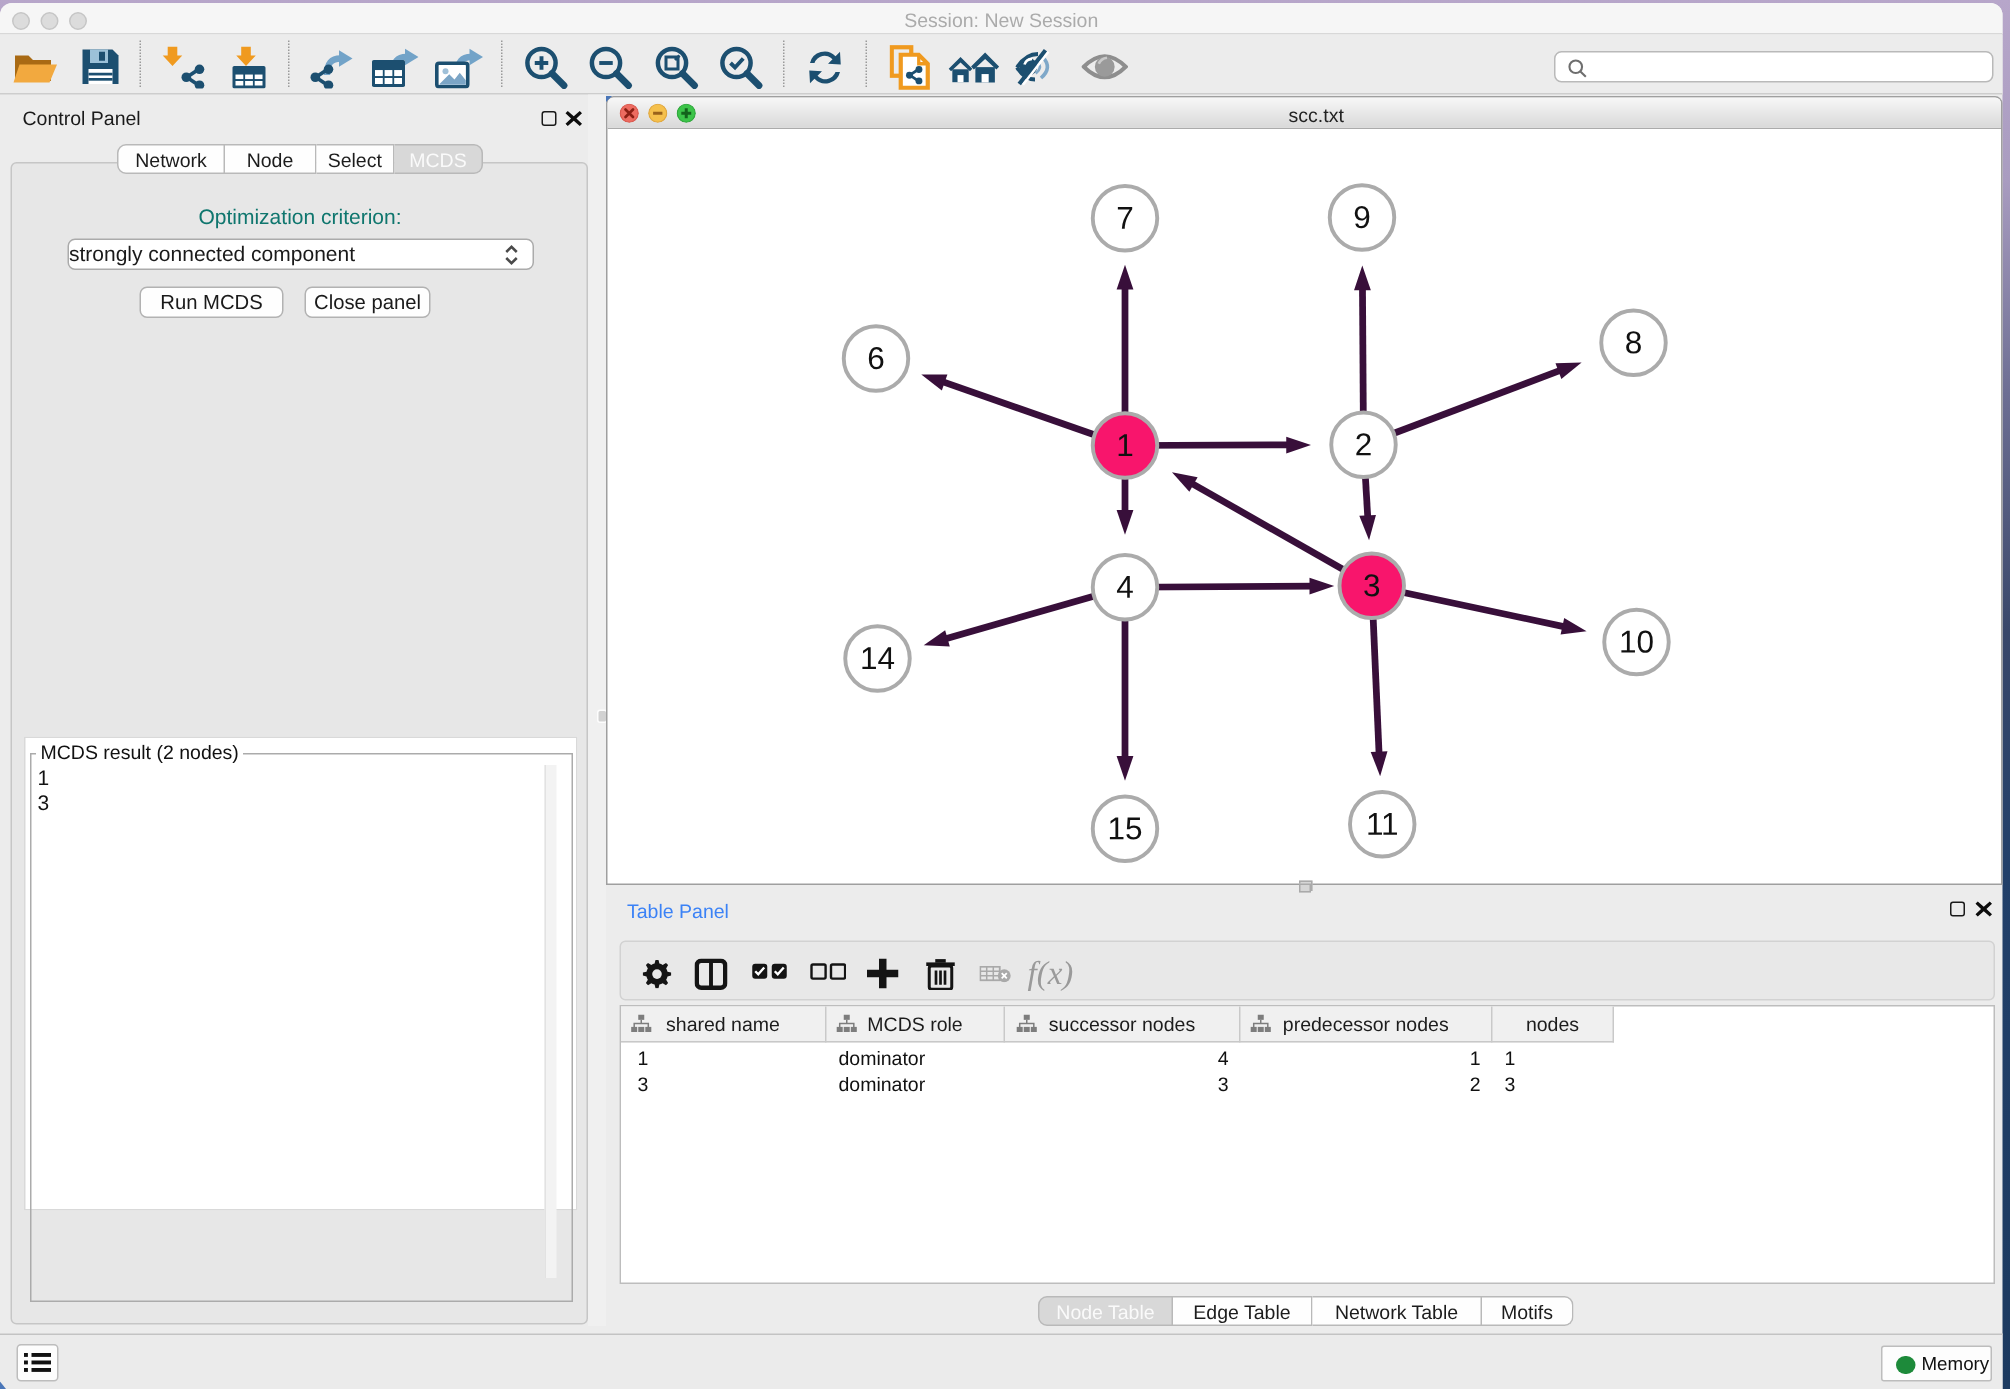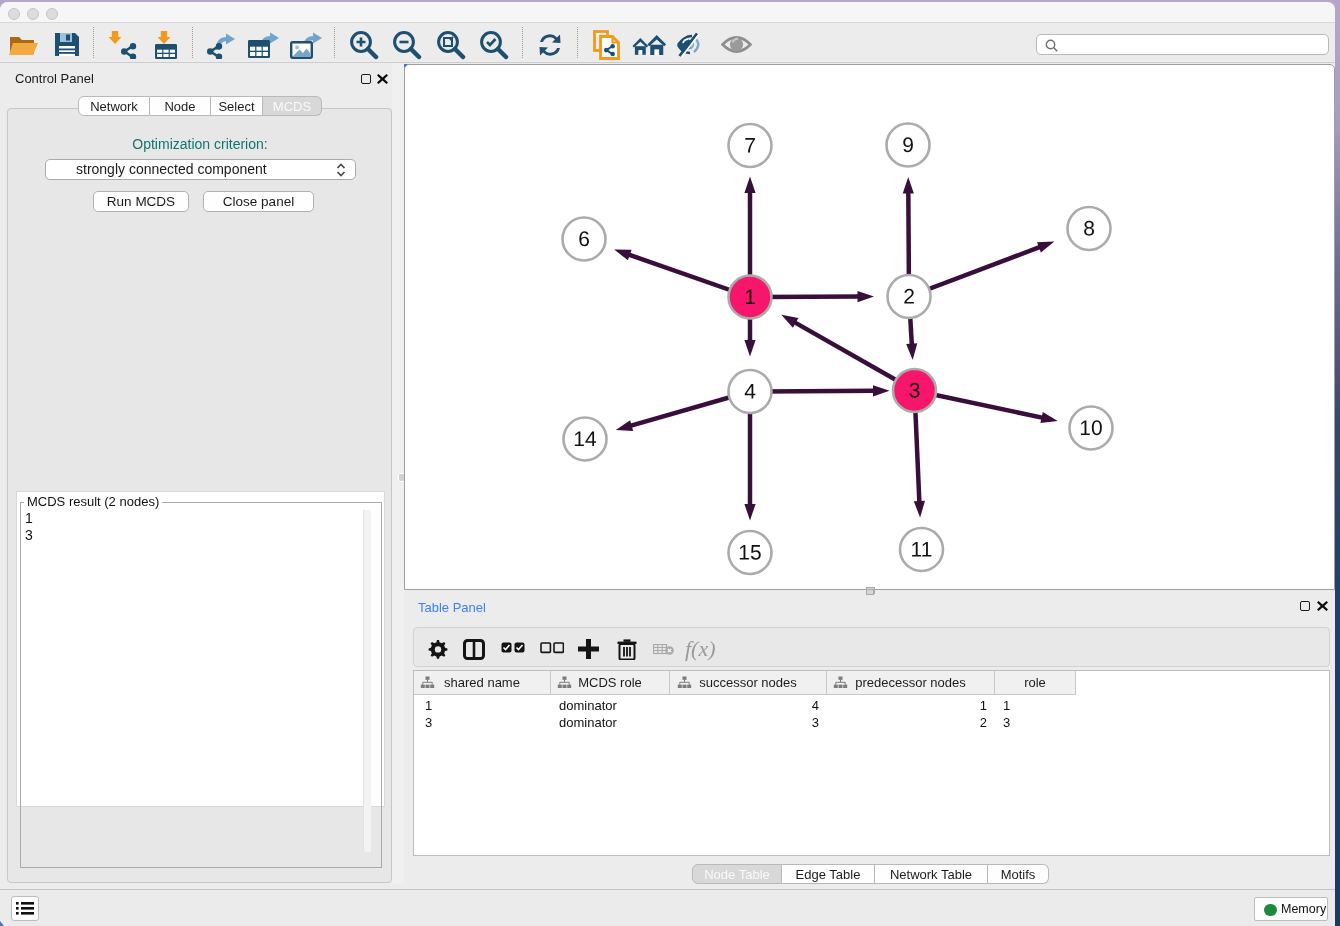--- a/index.html
+++ b/index.html
@@ -14,21 +14,21 @@
 #search{position:absolute;left:1036px;top:34px;width:293px;height:21px;background:#fff;border:1px solid #b9b9b9;border-radius:5px}
 #cp-title{position:absolute;left:15px;top:71px;font-size:13px;color:#1a1a1a}
 .winbox{position:absolute;width:10px;height:10px;border:1.5px solid #1a1a1a;border-radius:2px}
 #cp-pane{position:absolute;left:7px;top:108px;width:385px;height:775px;background:#e7e7e7;border:1px solid #c6c6c6;border-radius:4px}
 .tabrow{position:absolute;height:20px;display:flex}
 .tab{height:20px;border:1px solid #b9b9b9;border-left:none;font-size:13px;color:#1c1c1c;background:#fefefe;text-align:center;line-height:19px}
 .tab.first{border-left:1px solid #b9b9b9;border-radius:6px 0 0 6px}
 .tab.last{border-radius:0 6px 6px 0}
 .tab.sel{background:#d8d8d8;color:#fafafa}
 #opt-label{position:absolute;left:0;top:136px;width:400px;text-align:center;font-size:14px;color:#0f766e}
-#combo{position:absolute;left:45px;top:159px;width:311px;height:21px;background:#fff;border:1px solid #ababab;border-radius:5px;font-size:14px;color:#1a1a1a;line-height:19px;padding-left:30px}
+#combo{position:absolute;left:45px;top:159px;width:311px;height:21px;background:#fff;border:1px solid #ababab;border-radius:5px;font-size:14px;color:#1a1a1a;line-height:19px;padding-left:0}
 .btn{position:absolute;height:21px;background:#fefefe;border:1px solid #b2b2b2;border-radius:5px;font-size:13.5px;color:#1a1a1a;text-align:center;line-height:19px}
 #mcds-white{position:absolute;left:16px;top:491px;width:369px;height:316px;background:#fff;border:1px solid #d9d9d9}
 #mcds-border{position:absolute;left:3px;top:10px;width:362px;height:366px;border:1px solid #ababab}
 #mcds-label{position:absolute;left:7px;top:2px;background:#fff;padding:0 3px;font-size:13px;color:#111}
 #mcds-scroll{position:absolute;right:13px;top:18px;width:8px;height:342px;background:#f3f3f3;border-left:1px solid #e2e2e2}
 #net{position:absolute;left:404px;top:64px;width:931px;height:526px;border:1px solid #9f9f9f;border-radius:5px 5px 0 0;background:#fff}
 #net-title{position:absolute;left:0;top:0;width:929px;height:21px;background:linear-gradient(#f7f7f7,#d9d9d9);border-bottom:1px solid #ababab;border-radius:4px 4px 0 0}
 .tl2{position:absolute;top:4px;width:13px;height:13px;border-radius:50%}
 #net-name{position:absolute;left:8px;top:4px;width:100%;text-align:center;font-size:13px;color:#222}
 #tp-title{position:absolute;left:418px;top:600px;font-size:13px;color:#3b82f6}
@@ -45,20 +45,21 @@
 #memdot{position:absolute;left:9px;top:5.5px;width:12.5px;height:12.5px;border-radius:50%;background:#1d8a3a}
 #memtxt{position:absolute;left:26px;top:4px}
 svg{display:block}
 </style></head>
 <body>
 <div id="app"></div>
 <div id="titlebar">
   <div class="tl" style="left:8px"></div>
     <div class="tl" style="left:27px"></div>
     <div class="tl" style="left:46px"></div>
+  <div id="wtitle">Session: New Session</div>
 </div>
 <div id="toolbar">
     <svg class="ticon" style="left:8px;top:9px" width="32" height="26" viewBox="0 0 32 26">
       <path d="M2 5 L11 5 L14 8 L26 8 L26 22 L2 22 Z" fill="#a96a14"></path>
       <path d="M5 11 L30 11 L25 23 L1 23 Z" fill="#f2a93f"></path>
     </svg>
 <svg class="ticon" style="left:53px;top:8px" width="28" height="27" viewBox="0 0 28 27">
       <path d="M2 2 L22 2 L26 6 L26 25 L2 25 Z" fill="#1c4f70"></path>
       <rect x="7" y="2" width="12" height="9" fill="#9cc1d8"></rect>
       <rect x="13" y="3.5" width="4" height="6" fill="#1c4f70"></rect>
@@ -212,30 +213,45 @@
   <div class="tab last sel" style="width:59px">MCDS</div>
 </div>
 <div id="opt-label">Optimization criterion:</div>
 <div id="combo">strongly connected component
   <svg class="abs" style="right:9px;top:3px" width="10" height="14" viewBox="0 0 10 14">
       <path d="M1.5 5 L5 1.5 L8.5 5" fill="none" stroke="#4a4a4a" stroke-width="1.7"></path>
       <path d="M1.5 9 L5 12.5 L8.5 9" fill="none" stroke="#4a4a4a" stroke-width="1.7"></path>
     </svg>
 </div>
 <div class="btn" style="left:93px;top:191px;width:96px">Run MCDS</div>
-<div class="btn" style="left:203px;top:191px;width:111px">Close panel</div>
+<div class="btn" style="left:203px;top:191px;width:84px">Close panel</div>
 <div id="mcds-white">
   <div id="mcds-border"></div>
   <div id="mcds-label">MCDS result (2 nodes)</div>
   <div style="position:absolute;left:8px;top:18px;font-size:14px;color:#111;line-height:17px">1<br>3</div>
   <div id="mcds-scroll"></div>
 </div>
 <div class="abs" style="left:392px;top:63px;width:12px;height:821px;background:#f0f0f0"></div>
 <div class="abs" style="left:398px;top:473px;width:7px;height:9px;background:#d2d2d2;border:1px solid #fdfdfd;border-radius:2px"></div>
 <div id="net">
+  <div id="net-title">
+    <svg class="tl2" style="left:8px" viewBox="0 0 13 13">
+        <circle cx="6.5" cy="6.5" r="6" fill="#ed6b60" stroke="#d9584e" stroke-width="0.8"></circle>
+        <path d="M4 4 L9 9 M9 4 L4 9" stroke="#8c1f14" stroke-width="1.8" stroke-linecap="round"></path>
+      </svg>
+    <svg class="tl2" style="left:27px" viewBox="0 0 13 13">
+        <circle cx="6.5" cy="6.5" r="6" fill="#f5c04c" stroke="#e0a73e" stroke-width="0.8"></circle>
+        <line x1="3.4" y1="6.5" x2="9.6" y2="6.5" stroke="#99621b" stroke-width="2"></line>
+      </svg>
+    <svg class="tl2" style="left:46px" viewBox="0 0 13 13">
+        <circle cx="6.5" cy="6.5" r="6" fill="#3cc449" stroke="#2fa83c" stroke-width="0.8"></circle>
+        <path d="M6.5 3.2 V9.8 M3.2 6.5 H9.8" stroke="#13631c" stroke-width="2"></path>
+      </svg>
+    <div id="net-name">scc.txt</div>
+  </div>
   <svg class="abs" style="left:0;top:21px" width="929" height="503" viewBox="0 0 929 503" font-family="Liberation Sans, sans-serif">
 <line x1="345.0" y1="211.0" x2="345.0" y2="102.9" stroke="#380f3a" stroke-width="4.5"></line>
 <polygon points="345.0,90.5 350.6,107.0 339.4,107.0" fill="#380f3a"></polygon>
 <line x1="345.0" y1="211.0" x2="220.9" y2="167.6" stroke="#380f3a" stroke-width="4.5"></line>
 <polygon points="209.2,163.6 226.6,163.7 222.9,174.3" fill="#380f3a"></polygon>
 <line x1="345.0" y1="211.0" x2="456.6" y2="210.6" stroke="#380f3a" stroke-width="4.5"></line>
 <polygon points="469.0,210.6 452.5,216.3 452.5,205.1" fill="#380f3a"></polygon>
 <line x1="345.0" y1="211.0" x2="345.0" y2="258.1" stroke="#380f3a" stroke-width="4.5"></line>
 <polygon points="345.0,270.5 339.4,254.0 350.6,254.0" fill="#380f3a"></polygon>
 <line x1="504.0" y1="210.5" x2="503.3" y2="103.4" stroke="#380f3a" stroke-width="4.5"></line>
@@ -339,21 +355,21 @@
       <path d="M14.8 4.8 L18.2 8.2 M18.2 4.8 L14.8 8.2" stroke="#fff" stroke-width="1.2"></path>
     </svg>
 <div class="abs" style="left:271px;top:8px;font-family:Liberation Serif, serif;font-style:italic;font-size:22px;color:#9a9a9a">f(x)</div>
 </div>
 <div id="tbl">
   <div id="tbl-head">
     <div class="hcell" style="left:0;width:137px">shared name</div>
     <div class="hcell" style="left:137px;width:119px">MCDS role</div>
     <div class="hcell" style="left:256px;width:157px">successor nodes</div>
     <div class="hcell" style="left:413px;width:168px">predecessor nodes</div>
-    <div class="hcell" style="left:581px;width:81px">role</div>
+    <div class="hcell" style="left:581px;width:81px">nodes</div>
     <svg class="hicon" style="left:6px" width="15" height="13" viewBox="0 0 15 13">
         <rect x="5.5" y="0.5" width="4" height="3.4" fill="#7d7d7d"></rect>
         <rect x="0.8" y="8.6" width="4" height="3.4" fill="#7d7d7d"></rect>
         <rect x="5.5" y="8.6" width="4" height="3.4" fill="#7d7d7d"></rect>
         <rect x="10.2" y="8.6" width="4" height="3.4" fill="#7d7d7d"></rect>
         <path d="M7.5 4 V6.3 M2.8 8.6 V6.3 H12.2 V8.6" stroke="#7d7d7d" stroke-width="1" fill="none"></path>
       </svg>
 <svg class="hicon" style="left:143px" width="15" height="13" viewBox="0 0 15 13">
         <rect x="5.5" y="0.5" width="4" height="3.4" fill="#7d7d7d"></rect>
         <rect x="0.8" y="8.6" width="4" height="3.4" fill="#7d7d7d"></rect>

